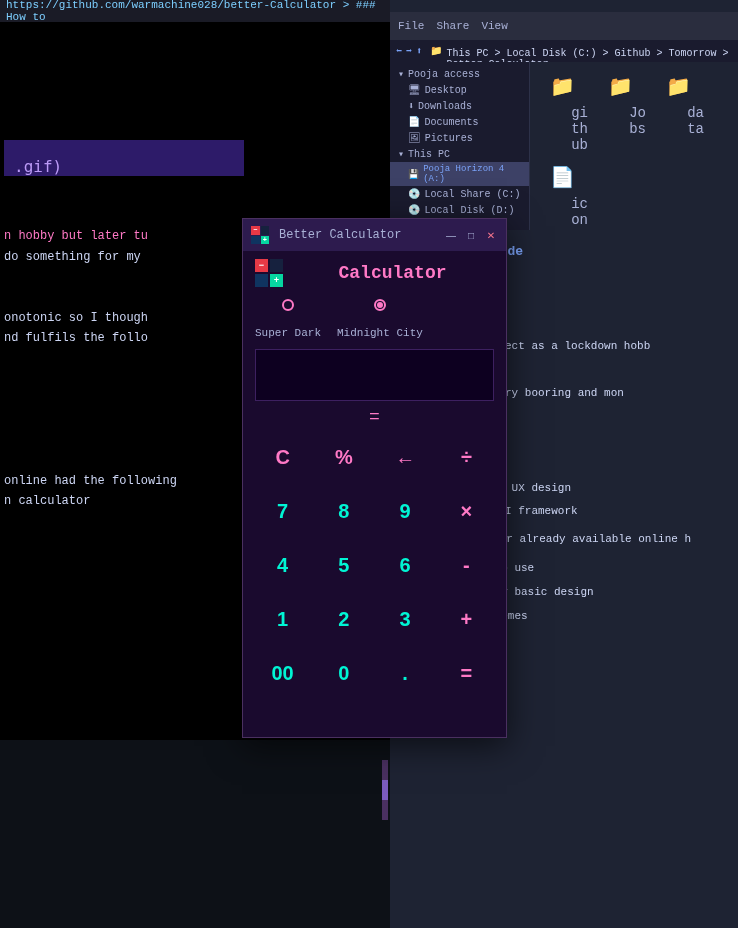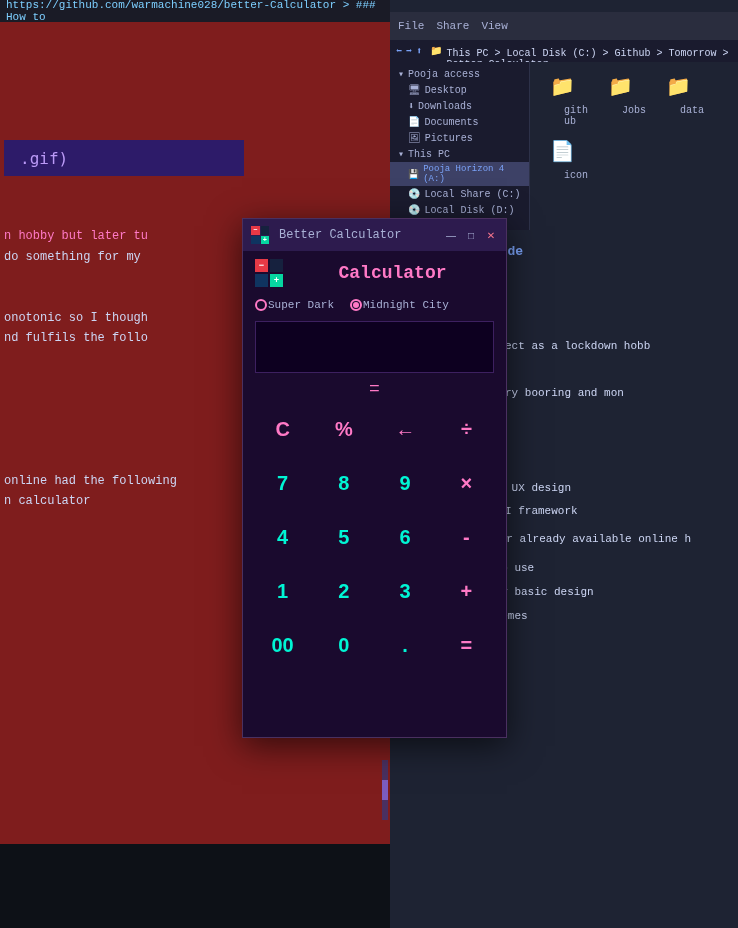--- a/index.html
+++ b/index.html
@@ -10,22 +10,22 @@
       font-family: 'Consolas', 'Courier New', monospace;
       background: #0d1117;
       position: relative;
     }
 
     
     .bg-left {
       position: absolute;
       left: 0; top: 0;
       width: 390px;
-      height: 844px;
-      background: #7f1d1d;
+      height: 740px;
+      background: #000000;
       overflow: hidden;
     }
 
     .bg-right {
       position: absolute;
       right: 0; top: 0;
       width: 348px;
       height: 928px;
       background: #1e2333;
       overflow: hidden;
@@ -126,23 +126,23 @@
     .fe-file-icon {
       width: 32px;
       height: 32px;
       display: flex;
       align-items: center;
       justify-content: center;
       font-size: 20px;
     }
 
     .fe-file-label {
-      font-size: 10px;
+      font-size: 14px;
       color: #a9b1d6;
-      text-align: left;
+      text-align: right;
       word-break: break-all;
       margin-left: 26px;
     }
 
     
     .readme-panel {
       position: absolute;
       right: 0;
       top: 230px;
       width: 348px;
@@ -257,22 +257,23 @@
     .calc-themes {
       padding: 4px 12px;
       display: flex;
       gap: 16px;
       align-items: center;
     }
 
     .theme-option {
       display: flex;
       align-items: center;
-      gap: 1px;
+      gap: 16px;
       cursor: pointer;
+      flex-direction: column;
     }
 
     .radio-dot {
       width: 12px;
       height: 12px;
       border-radius: 50%;
       border: 2px solid #ff79c6;
       display: flex;
       align-items: center;
       justify-content: center;
@@ -361,21 +362,21 @@
 
 <div class="bg-left">
 
   <div class="url-bar">
     <span>https://github.com/warmachine028/better-Calculator &gt; ### How to</span>
   </div>
 
   <div style="position:absolute;top:22px;left:0;width:390px;height:906px;padding:8px 4px;overflow:hidden;">
     <div style="height:110px;"></div>
 
-    <div style="background:#2d1b69;width:240px;height:36px;display:flex;align-items:center;padding:0 16px;">
+    <div style="background:#2d1b69;width:240px;height:36px;display:flex;align-items:flex-end;padding:0 10px;">
       <span style="font-size:16px;color:#bb9af7;font-family:Consolas,monospace;">.gif)</span>
     </div>
 
     <div style="height:30px;"></div>
 
     <div style="font-size:12px;line-height:1.7;color:#cdd6f4;white-space:pre;">
 <span style="color:#ff79c6;">n hobby but later tu</span>
 <span style="color:#cdd6f4;">do something for my</span>
 
 <span style="color:#cdd6f4;">

